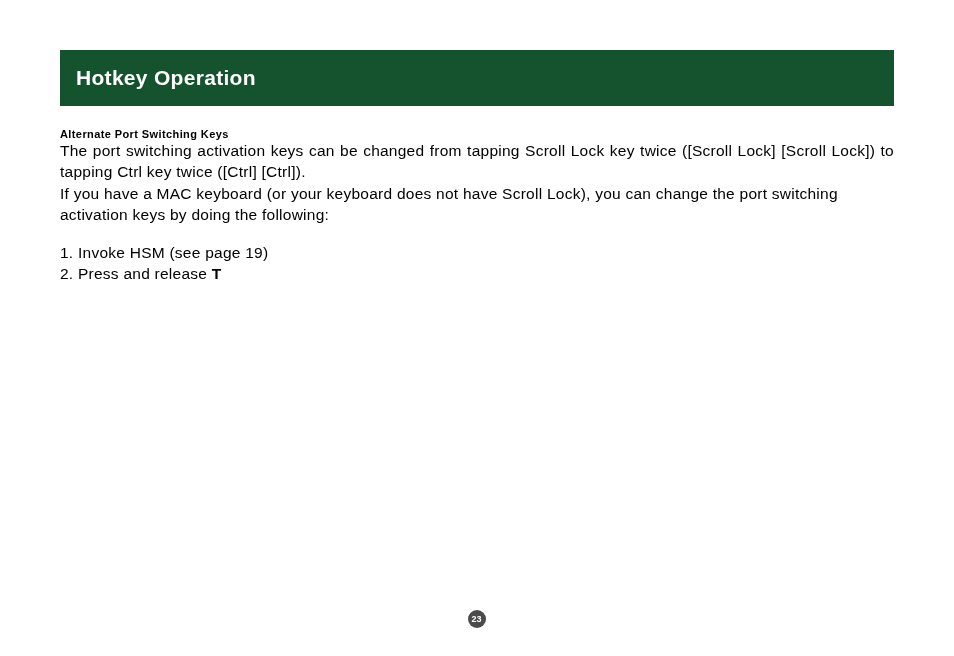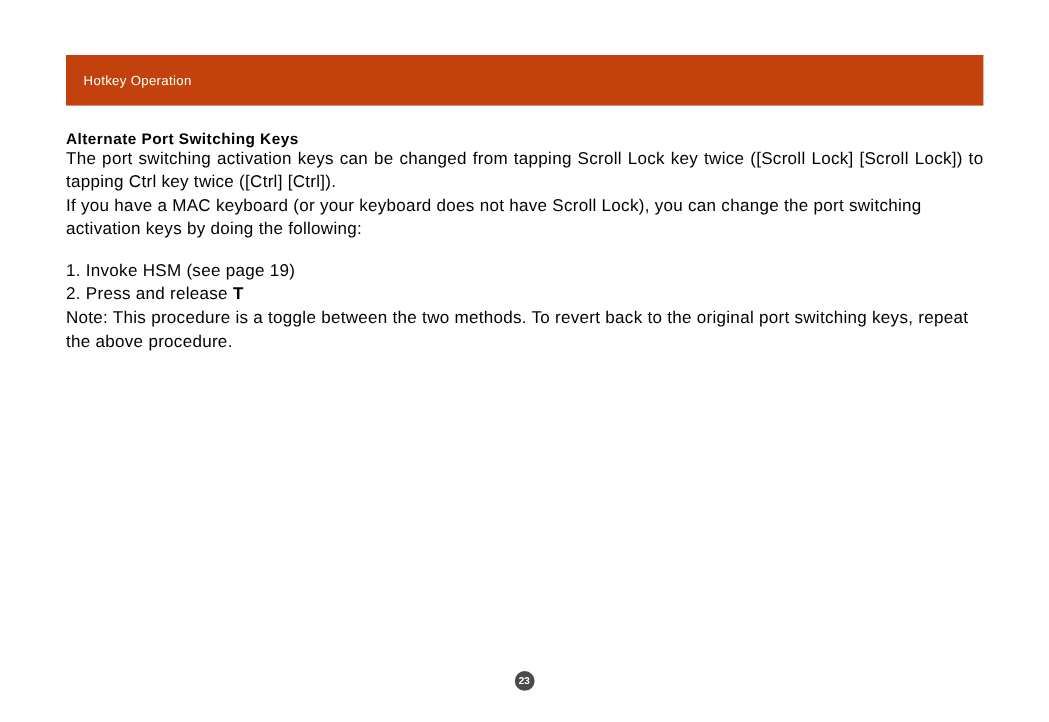--- a/index.html
+++ b/index.html
@@ -10,30 +10,30 @@
     background: #ffffff;
     font-family: Arial, Helvetica, sans-serif;
     color: #000000;
     position: relative;
   }
   .page {
     padding: 50px 60px 0 60px;
     box-sizing: border-box;
   }
   .header-bar {
-    background: #c2410c;
+    background: #14532d;
     color: #ffffff;
-    font-weight: normal;
-    font-size: 12px;
+    font-weight: bold;
+    font-size: 21px;
     padding: 16px 16px;
     letter-spacing: 0.3px;
   }
   .subheading {
     font-weight: bold;
-    font-size: 14px;
+    font-size: 11px;
     margin-top: 22px;
     letter-spacing: 0.4px;
   }
   .para {
     font-size: 15.5px;
     line-height: 1.38;
     margin-top: 0;
     letter-spacing: 0.25px;
     text-align: justify;
   }
@@ -83,18 +83,17 @@
 
   <div class="para" style="text-align:left">If you have a MAC keyboard (or your keyboard does not have Scroll Lock), you can change the port switching activation keys by doing the following:</div>
 
   <div class="list">
     <span class="item">1.  Invoke HSM (see page 19)</span>
     <span class="item">
       <span>2.  Press and release </span><span class="bold">T</span>
     </span>
   </div>
 
-  <div class="para" style="margin-top:0; text-align:left">Note:  This procedure is a toggle between the two methods.  To revert back to the original port switching keys, repeat the above procedure.</div>
 </div>
 
 <div class="page-num-wrap">
   <span class="page-num">23</span>
 </div>
 
 </body></html>

